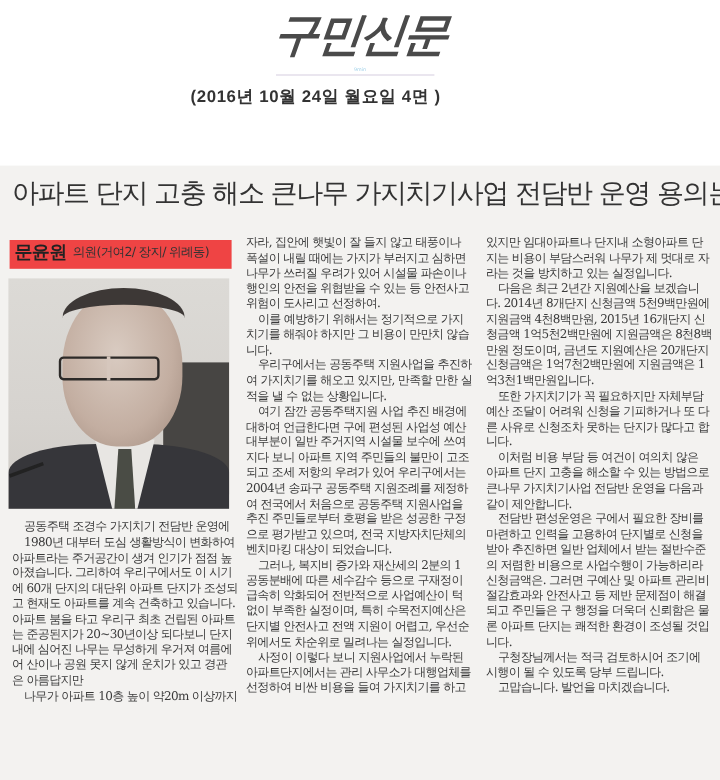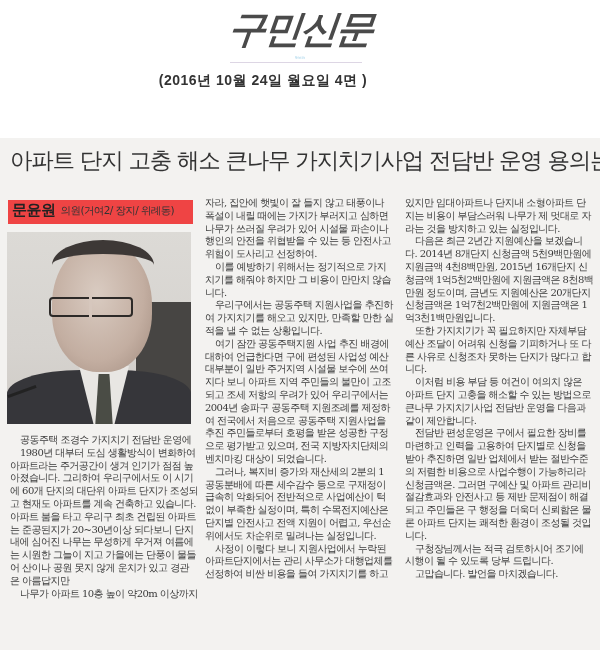--- a/index.html
+++ b/index.html
@@ -151,21 +151,20 @@
 <div class="col col1">
     <p class="ind">공동주택 조경수  가지치기 전담반 운영에</p>
     <p class="ind">1980년 대부터 도심 생활방식이 변화하여</p>
     <p>아파트라는 주거공간이 생겨 인기가 점점 높</p>
     <p>아졌습니다. 그리하여 우리구에서도 이 시기</p>
     <p>에 60개 단지의 대단위 아파트 단지가 조성되</p>
     <p>고 현재도 아파트를 계속 건축하고 있습니다.</p>
     <p>아파트 붐을 타고 우리구 최초 건립된 아파트</p>
     <p>는 준공된지가 20~30년이상 되다보니 단지</p>
     <p>내에 심어진 나무는 무성하게 우거져  여름에</p>
-    <p>는 시원한 그늘이 지고 가을에는 단풍이 물들</p>
     <p>어  산이나 공원 못지 않게 운치가 있고  경관</p>
     <p>은 아름답지만</p>
     <p class="ind">나무가 아파트 10층 높이 약20m 이상까지</p>
   </div>
 <div class="col col2">
     <p>자라, 집안에 햇빛이 잘 들지 않고 태풍이나</p>
     <p>폭설이 내릴 때에는 가지가 부러지고 심하면</p>
     <p>나무가 쓰러질 우려가 있어  시설물 파손이나</p>
     <p>행인의 안전을 위협받을 수 있는 등 안전사고</p>
     <p>위험이 도사리고 선정하여.</p>

